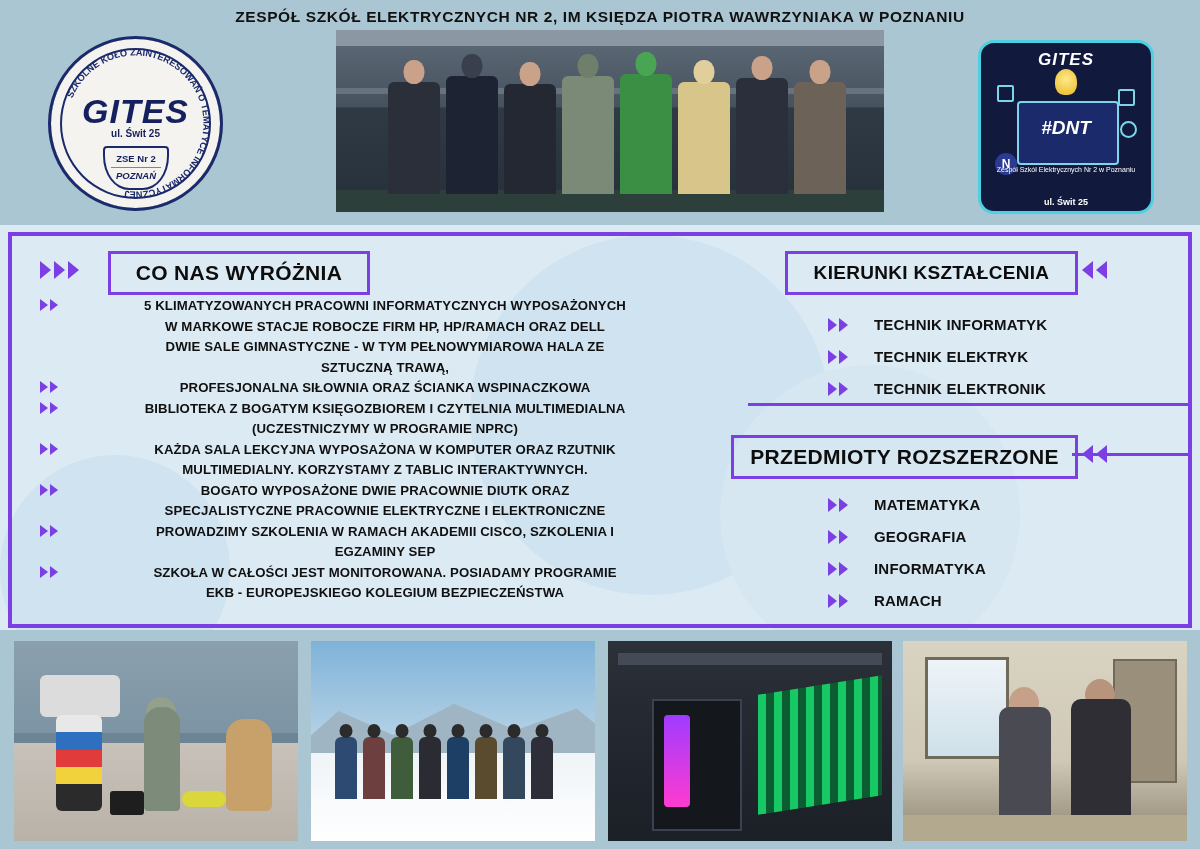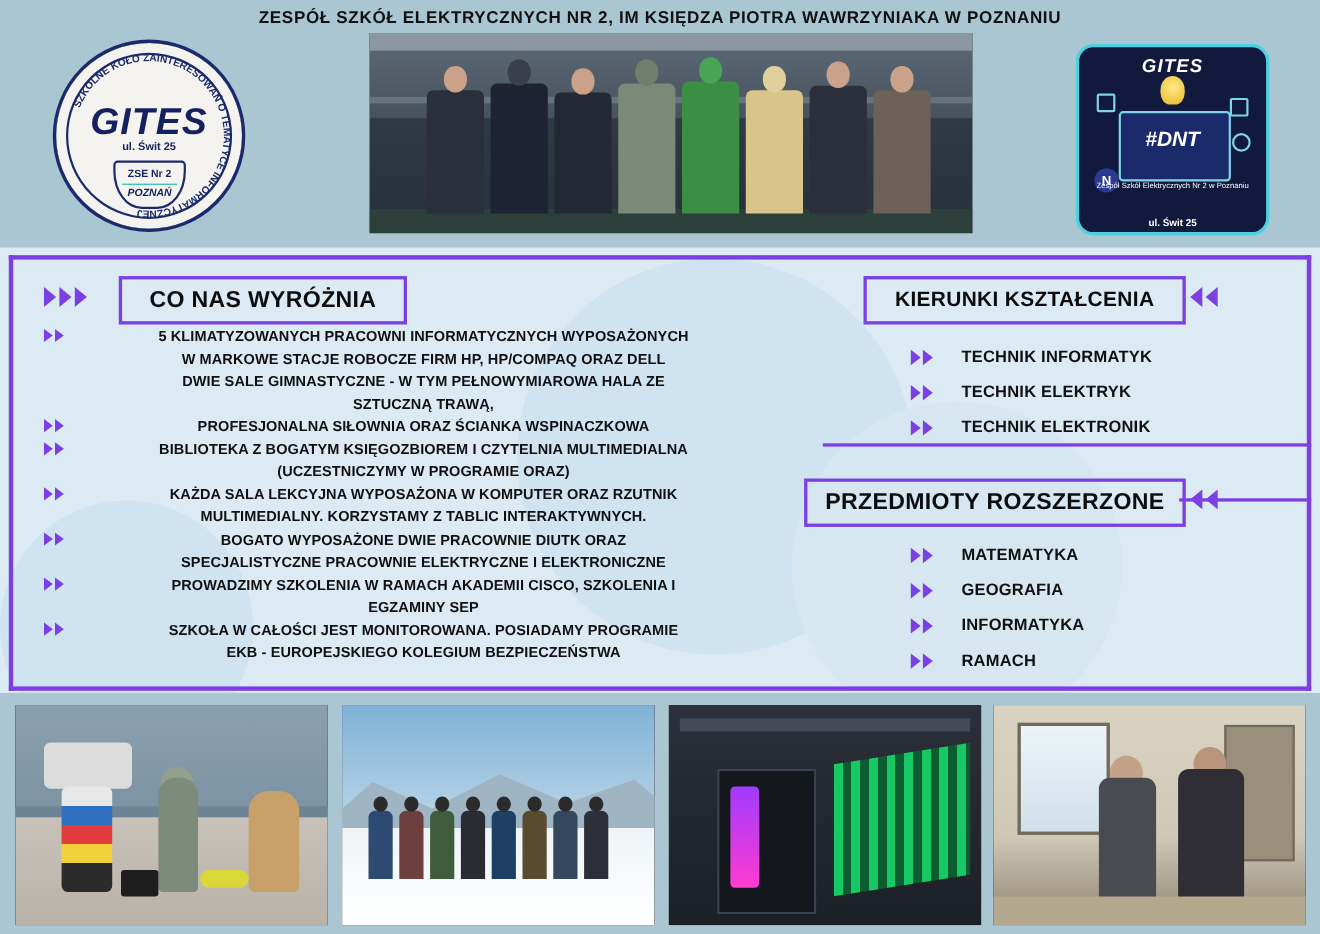--- a/index.html
+++ b/index.html
@@ -554,21 +554,21 @@
   <div class="left-list">
 
     <div class="bullet-row">
       <span class="marker">
           <i></i>
           <i></i>
         </span>
       <span class="txt">5 KLIMATYZOWANYCH PRACOWNI INFORMATYCZNYCH WYPOSAŻONYCH</span>
     </div>
     <div class="bullet-row cont-row">
-      <span class="txt">W MARKOWE STACJE ROBOCZE FIRM HP, HP/COMPAQ ORAZ DELL</span>
+      <span class="txt">W MARKOWE STACJE ROBOCZE FIRM HP, HP/RAMACH ORAZ DELL</span>
     </div>
     <div class="bullet-row cont-row">
       <span class="txt">DWIE SALE GIMNASTYCZNE - W TYM PEŁNOWYMIAROWA HALA ZE</span>
     </div>
     <div class="bullet-row cont-row">
       <span class="txt">SZTUCZNĄ TRAWĄ,</span>
     </div>
 
     <div class="bullet-row">
       <span class="marker">
@@ -579,21 +579,21 @@
     </div>
 
     <div class="bullet-row">
       <span class="marker">
           <i></i>
           <i></i>
         </span>
       <span class="txt">BIBLIOTEKA Z BOGATYM KSIĘGOZBIOREM I CZYTELNIA MULTIMEDIALNA</span>
     </div>
     <div class="bullet-row cont-row">
-      <span class="txt">(UCZESTNICZYMY W PROGRAMIE ORAZ)</span>
+      <span class="txt">(UCZESTNICZYMY W PROGRAMIE NPRC)</span>
     </div>
 
     <div class="bullet-row">
       <span class="marker">
           <i></i>
           <i></i>
         </span>
       <span class="txt">KAŻDA SALA LEKCYJNA WYPOSAŻONA W KOMPUTER ORAZ RZUTNIK</span>
     </div>
     <div class="bullet-row cont-row">

